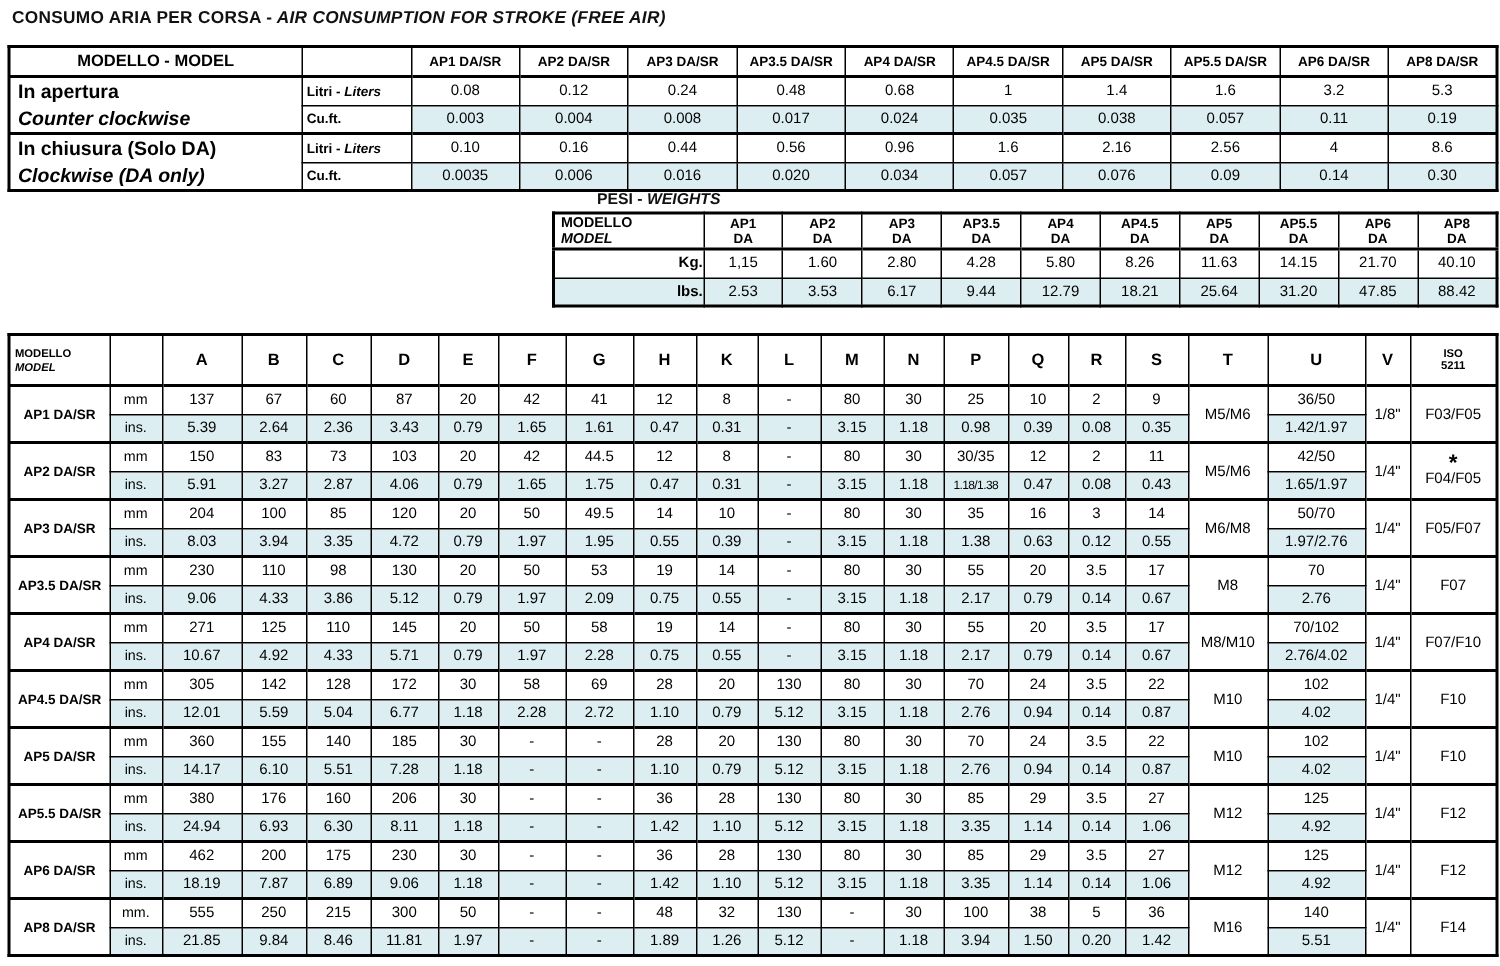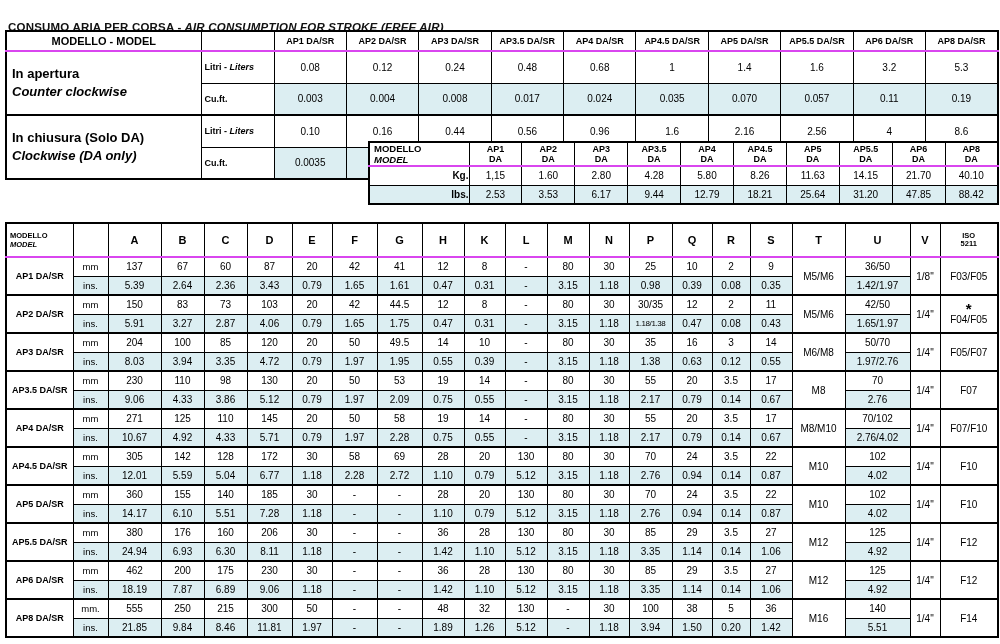--- a/index.html
+++ b/index.html
@@ -1,33 +1,33 @@
 <!DOCTYPE html>
 <html><head>
 <meta charset="utf-8">
 <style>
   html,body{margin:0;padding:0;background:#fff;}
   .page{position:relative;width:1000px;height:644px;background:#fff;color:#000;
         font-family:"Liberation Sans", sans-serif;}
   .it{font-style:italic;}
-  .title{position:absolute;font-weight:bold;color:#111;white-space:nowrap;margin-top:15px;}
+  .title{position:absolute;font-weight:bold;color:#111;white-space:nowrap;}
   .t-air{left:8px;top:6px;font-size:11.5px;letter-spacing:.2px;}
   .t-pesi{left:370px;top:127px;font-size:10.5px;padding-left:28px;}
   .t-dim{left:6px;top:199px;font-size:15.5px;letter-spacing:.3px;}
 
   table{border-collapse:collapse;table-layout:fixed;position:absolute;background:#fff;border:2px solid #000;}
   td,th{border:1px solid #000;padding:0;text-align:center;vertical-align:middle;
         overflow:hidden;white-space:nowrap;font-weight:normal;}
-  tr.hdr th{border-bottom:2px solid #d946ef;}
+  tr.hdr th{border-bottom:2px solid #000000;}
   tr.grp td{border-top:2px solid #000;}
   .sh{background:#dceef2;}
 
   
   .air{left:5px;top:30px;width:992px;font-size:10px;}
-  .air tr{height:32px;}
+  .air tr{height:19px;}
   .air tr.hdr{height:20px;}
   .air th{font-weight:bold;font-size:9px;}
   .air .air-hlabel{font-size:11px;}
   .air .air-label{text-align:left;padding-left:5px;font-size:13px;font-weight:bold;line-height:18px;}
   .air .air-unit{text-align:left;padding-left:3px;font-weight:bold;font-size:9px;}
 
   
   .wt{left:368px;top:141px;width:629px;font-size:10px;}
   .wt tr{height:19px;}
   .wt tr.hdr{height:24px;}
@@ -106,21 +106,21 @@
           <td>5.3</td>
         </tr>
         <tr>
           <td class="air-unit"><span>Cu.ft.</span></td>
           <td class="sh">0.003</td>
           <td class="sh">0.004</td>
           <td class="sh">0.008</td>
           <td class="sh">0.017</td>
           <td class="sh">0.024</td>
           <td class="sh">0.035</td>
-          <td class="sh">0.070</td>
+          <td class="sh">0.038</td>
           <td class="sh">0.057</td>
           <td class="sh">0.11</td>
           <td class="sh">0.19</td>
         </tr>
         <tr class="grp">
           <td class="air-label" rowspan="2">
             <div>In chiusura (Solo DA)</div>
             <div class="it">Clockwise (DA only)</div>
           </td>
           <td class="air-unit"><span>Litri - </span><span class="it">Liters</span></td>

